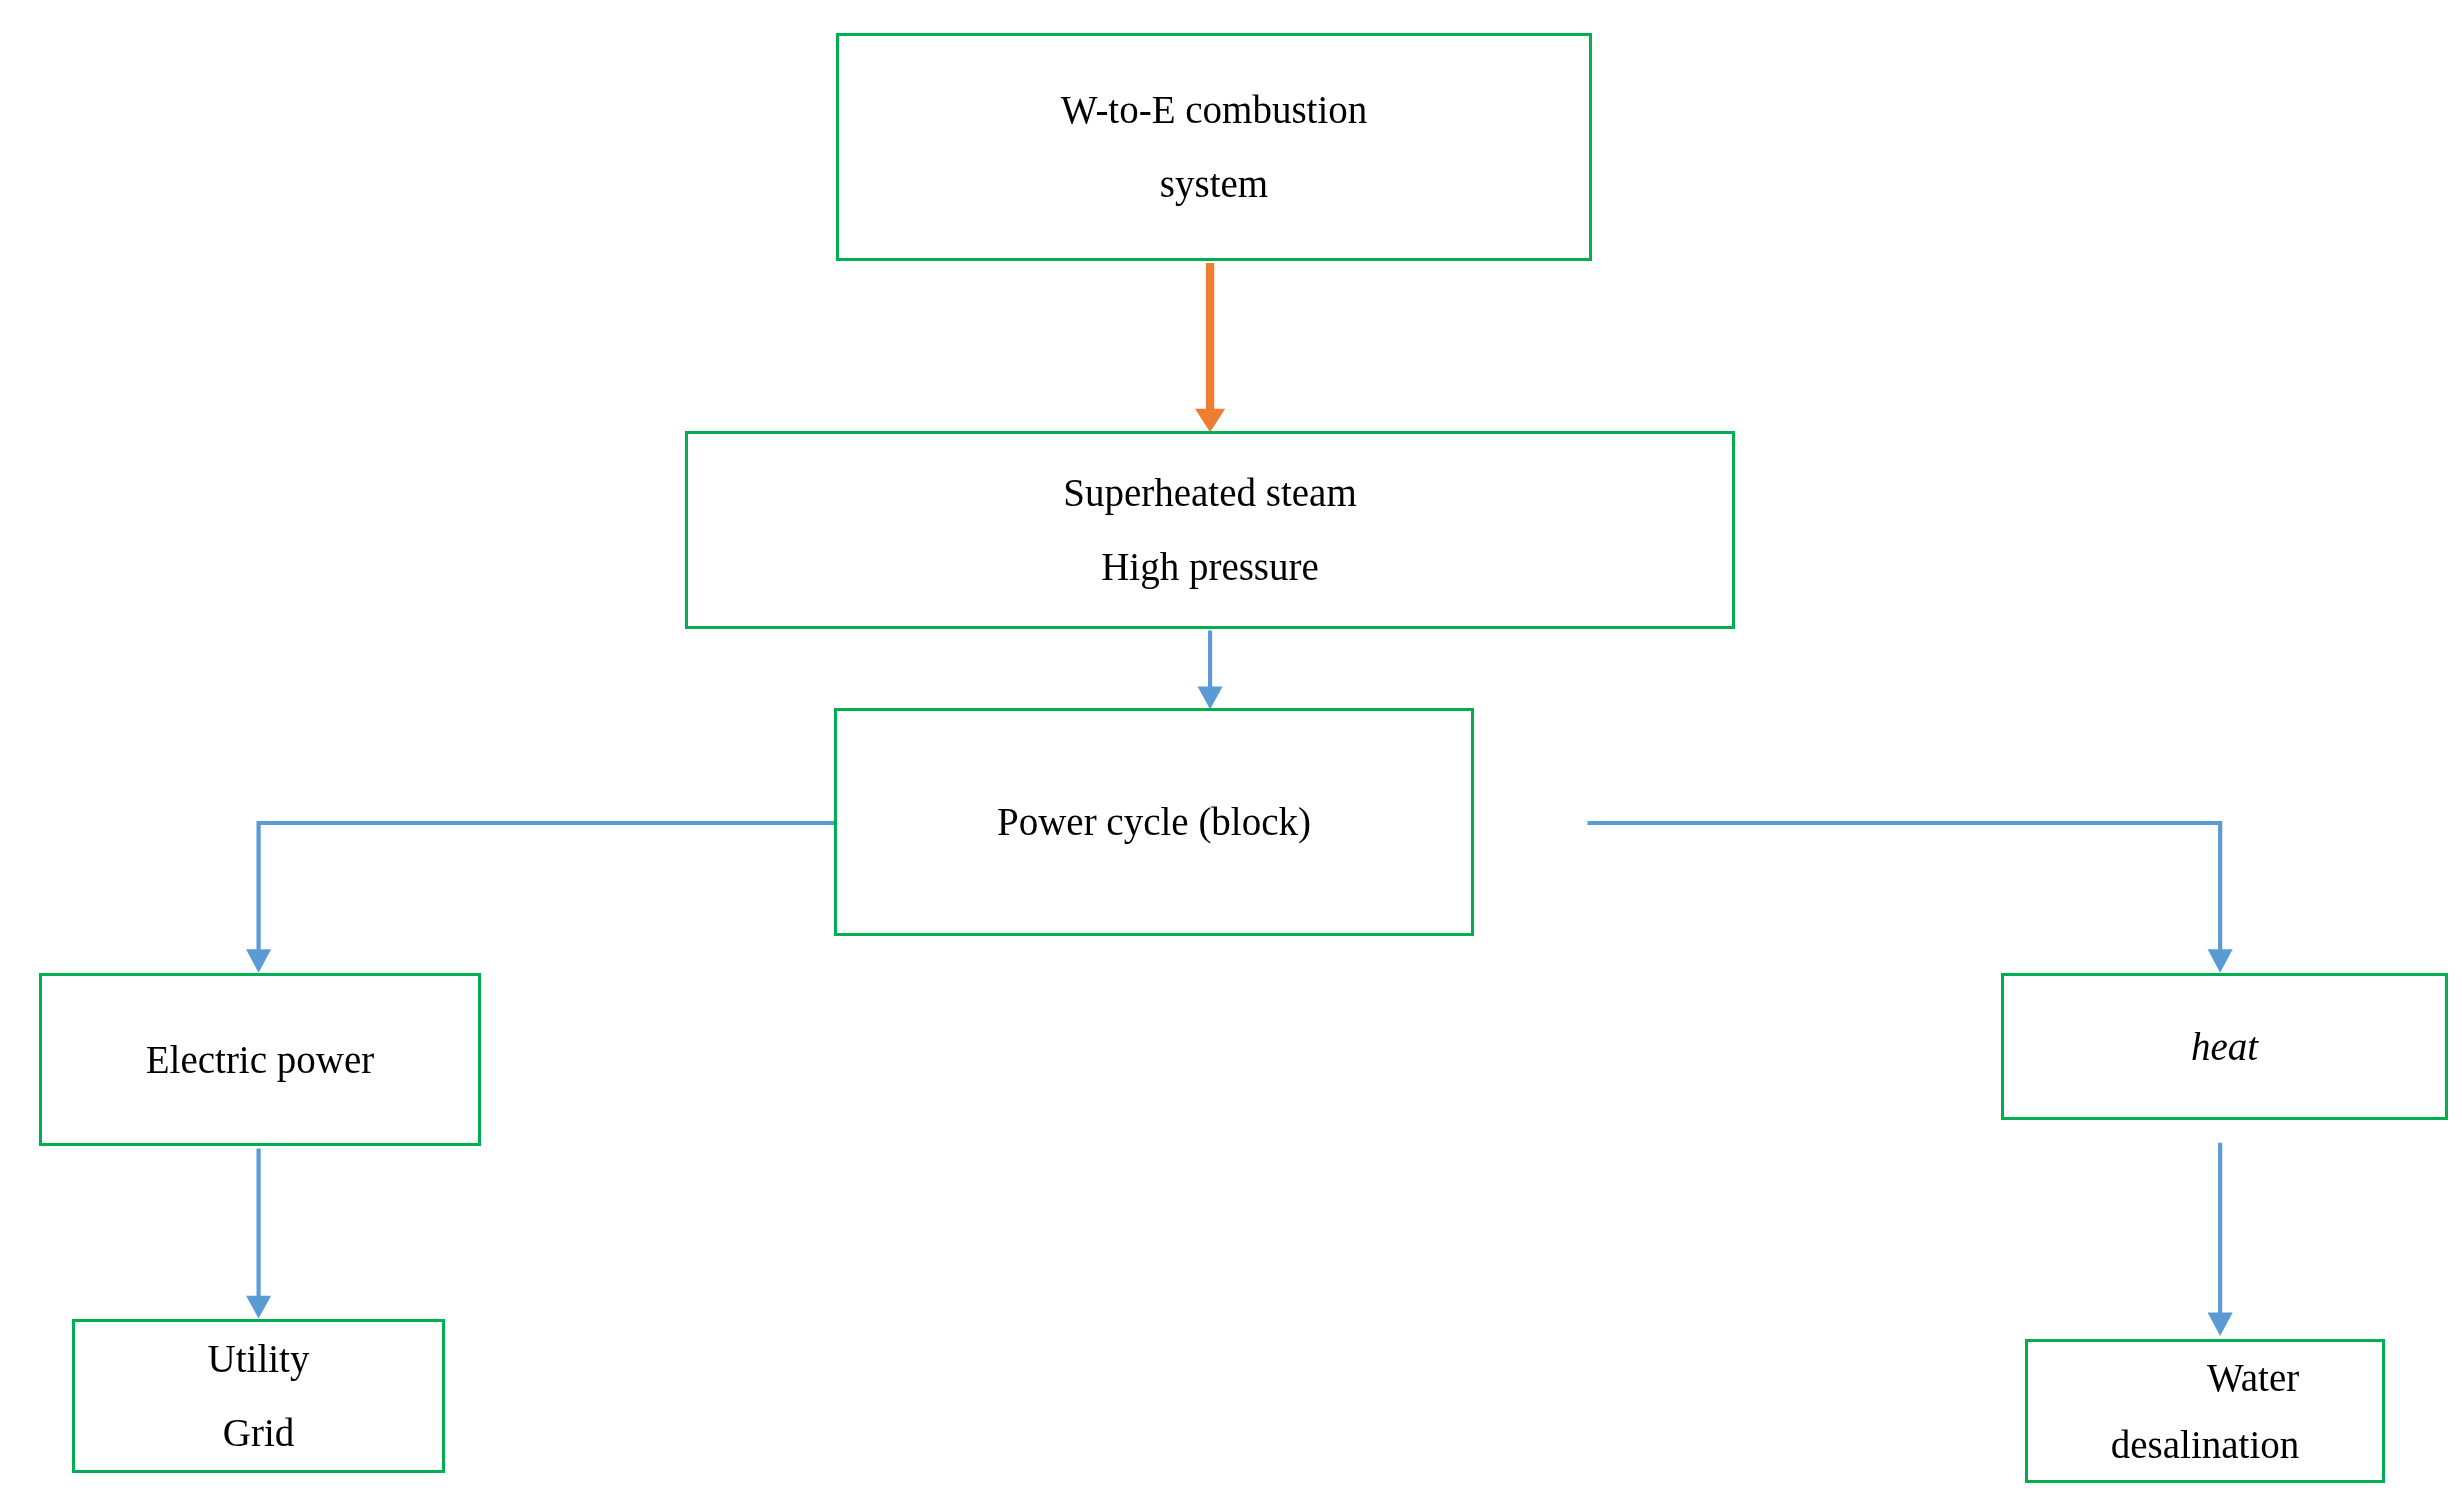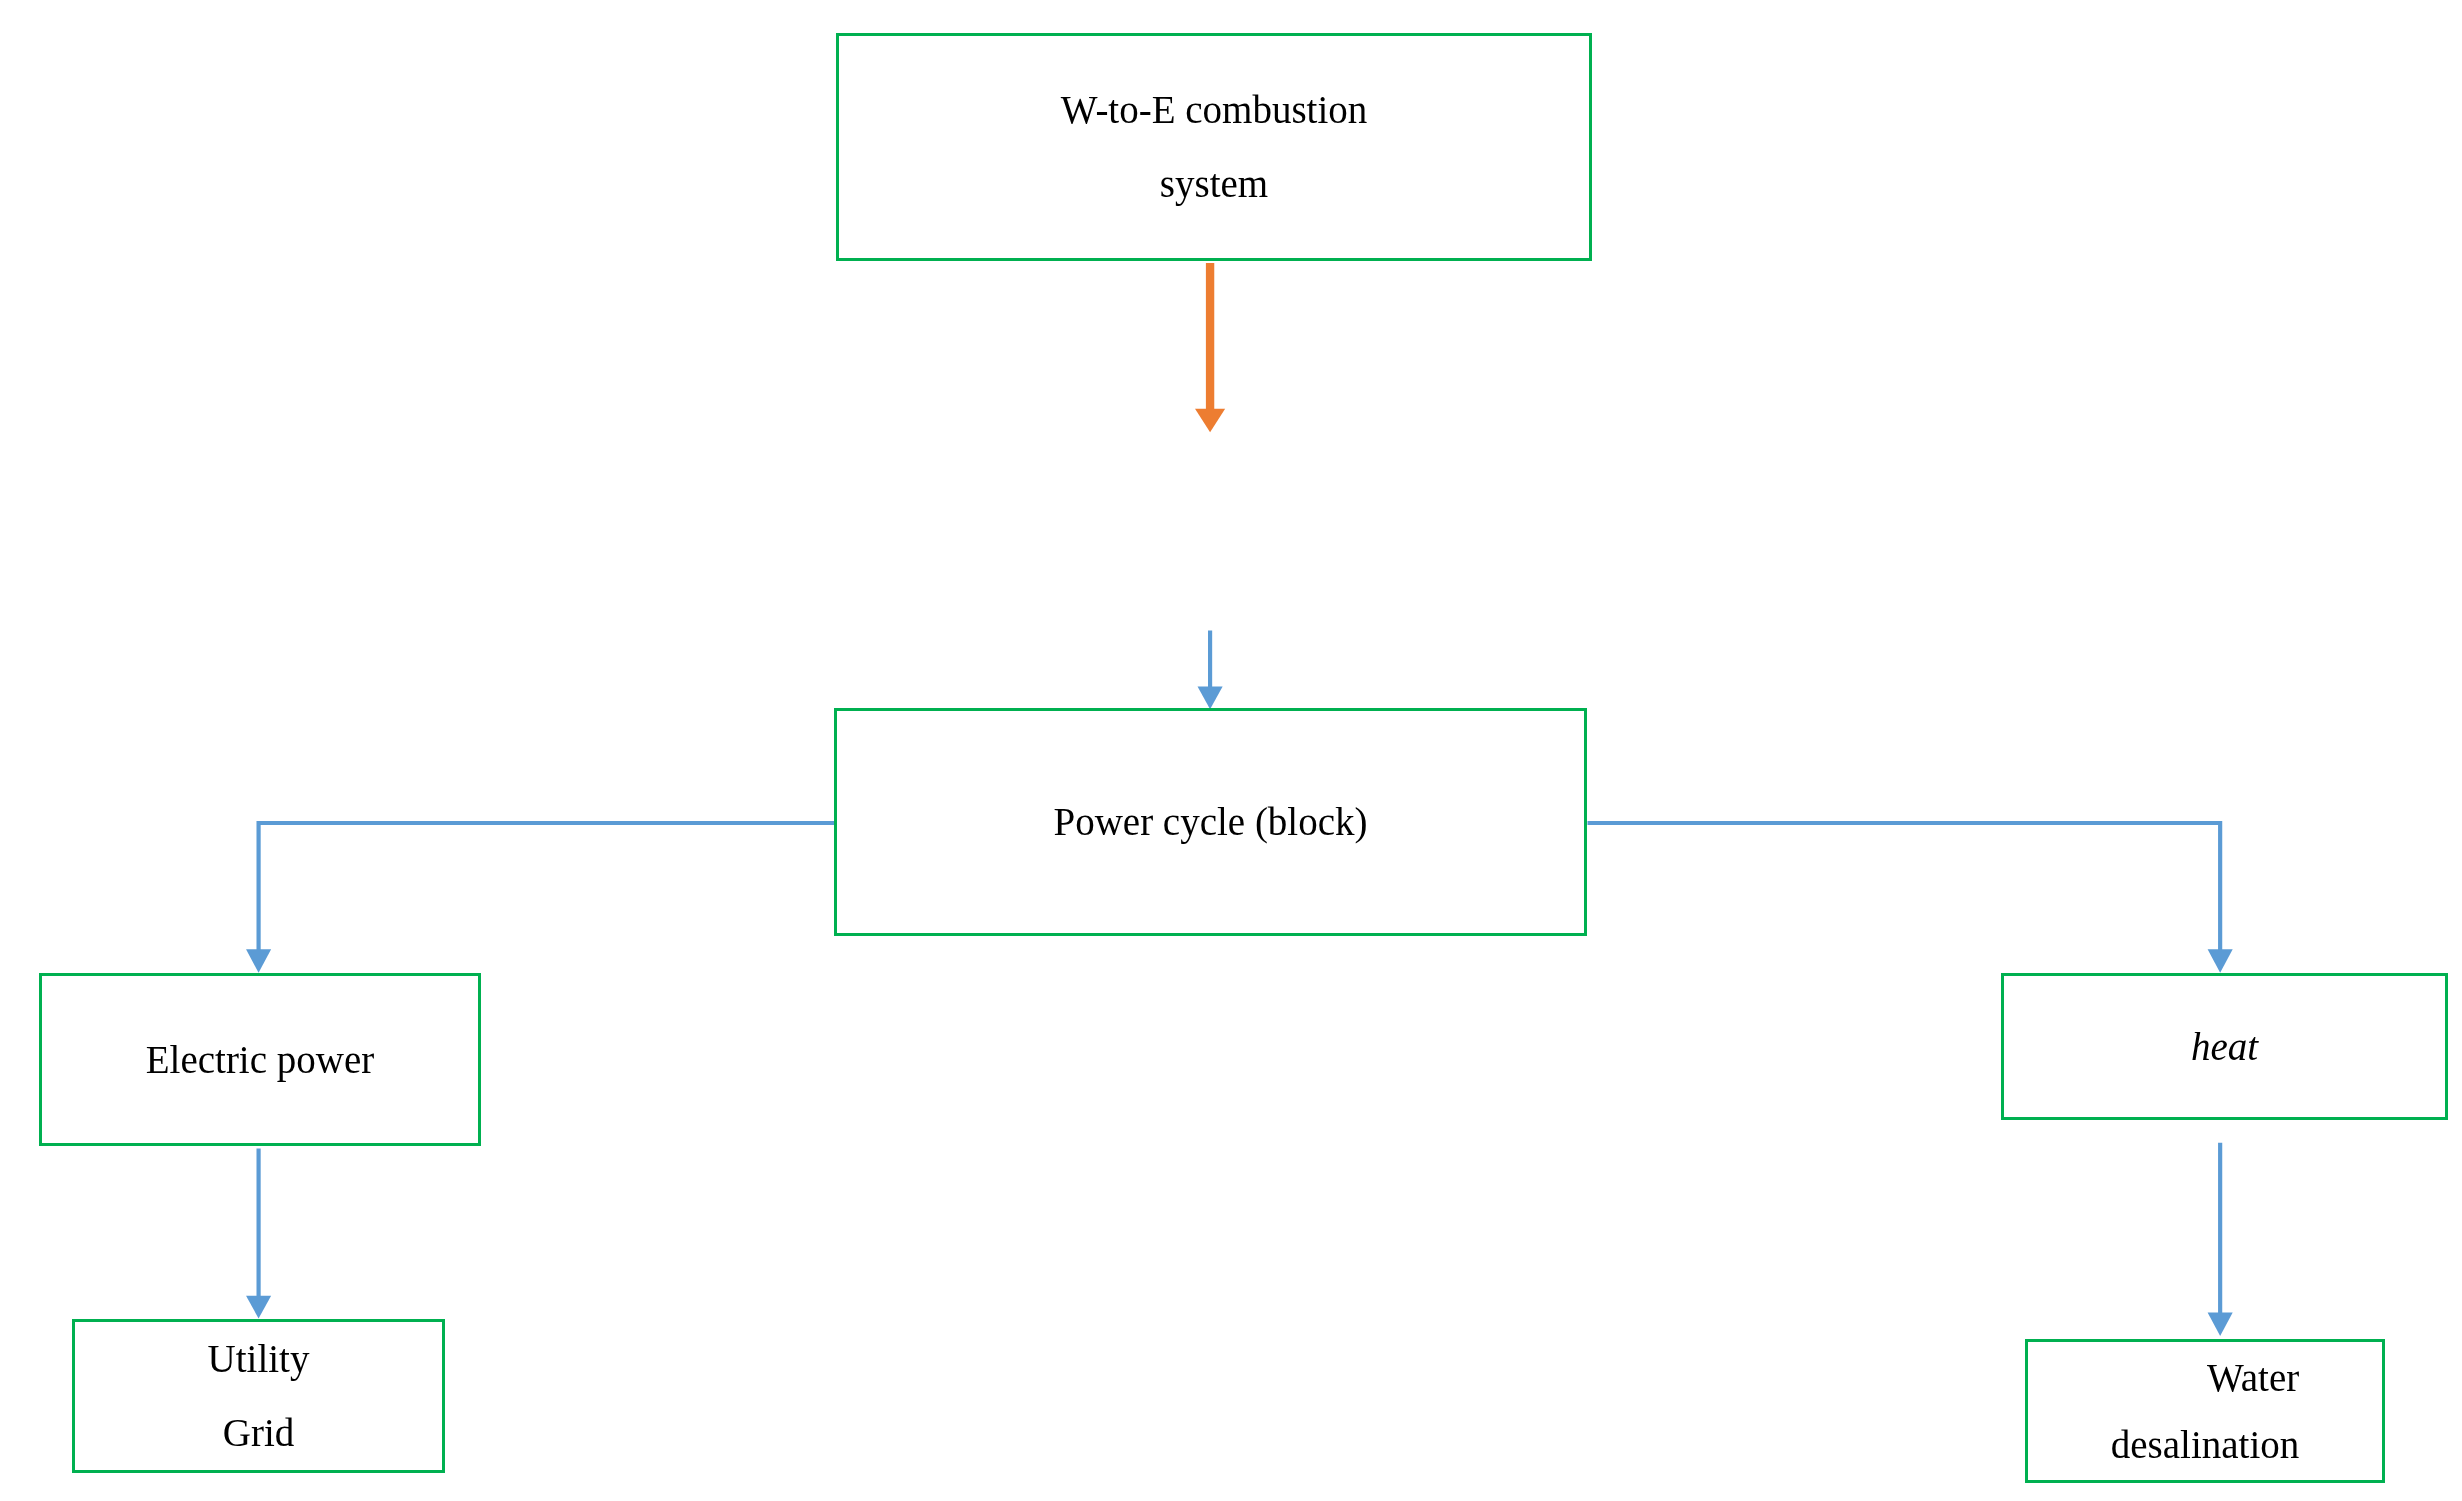--- a/index.html
+++ b/index.html
@@ -31,21 +31,21 @@
     text-align:center;
   }
   .node-label{
     color:var(--text);
     font-size:39px;
     line-height:74px;
     white-space:pre-line;
   }
   .node-a{left:836px;top:33px;width:756px;height:228px;}
   .node-b{left:685px;top:431px;width:1050px;height:198px;}
-  .node-c{left:834px;top:708px;width:753px;height:228px;}
+  .node-c{left:834px;top:708px;width:640px;height:228px;}
   .node-d{left:39px;top:973px;width:442px;height:173px;}
   .node-e{left:72px;top:1319px;width:373px;height:154px;}
   .node-f{left:2001px;top:973px;width:447px;height:147px;font-style:italic;}
   .node-g{left:2025px;top:1339px;width:360px;height:144px;}
   .node-g .node-label{line-height:67px;text-align:right;}
   .edge-line-orange{stroke:var(--arrow-orange);stroke-width:10;fill:none;}
   .edge-head-orange{fill:var(--arrow-orange);}
   .edge-line-blue{stroke:var(--arrow-blue);stroke-width:5;fill:none;}
   .edge-head-blue{fill:var(--arrow-blue);}
 </style>
@@ -85,20 +85,24 @@
       <line class="edge-line-blue" x1="2653" y1="1365" x2="2653" y2="1570"></line>
       <polygon class="edge-head-blue" points="2638,1568 2668,1568 2653,1596"></polygon>
     </g>
   </svg>
 
   <div class="node node-a">
     <span class="node-label">W-to-E combustion
 system</span>
   </div>
 
+  <div class="node node-b">
+    <span class="node-label">Superheated steam
+High pressure</span>
+  </div>
 
   <div class="node node-c">
     <span class="node-label">Power cycle (block)</span>
   </div>
 
   <div class="node node-d">
     <span class="node-label">Electric power</span>
   </div>
 
   <div class="node node-e">

